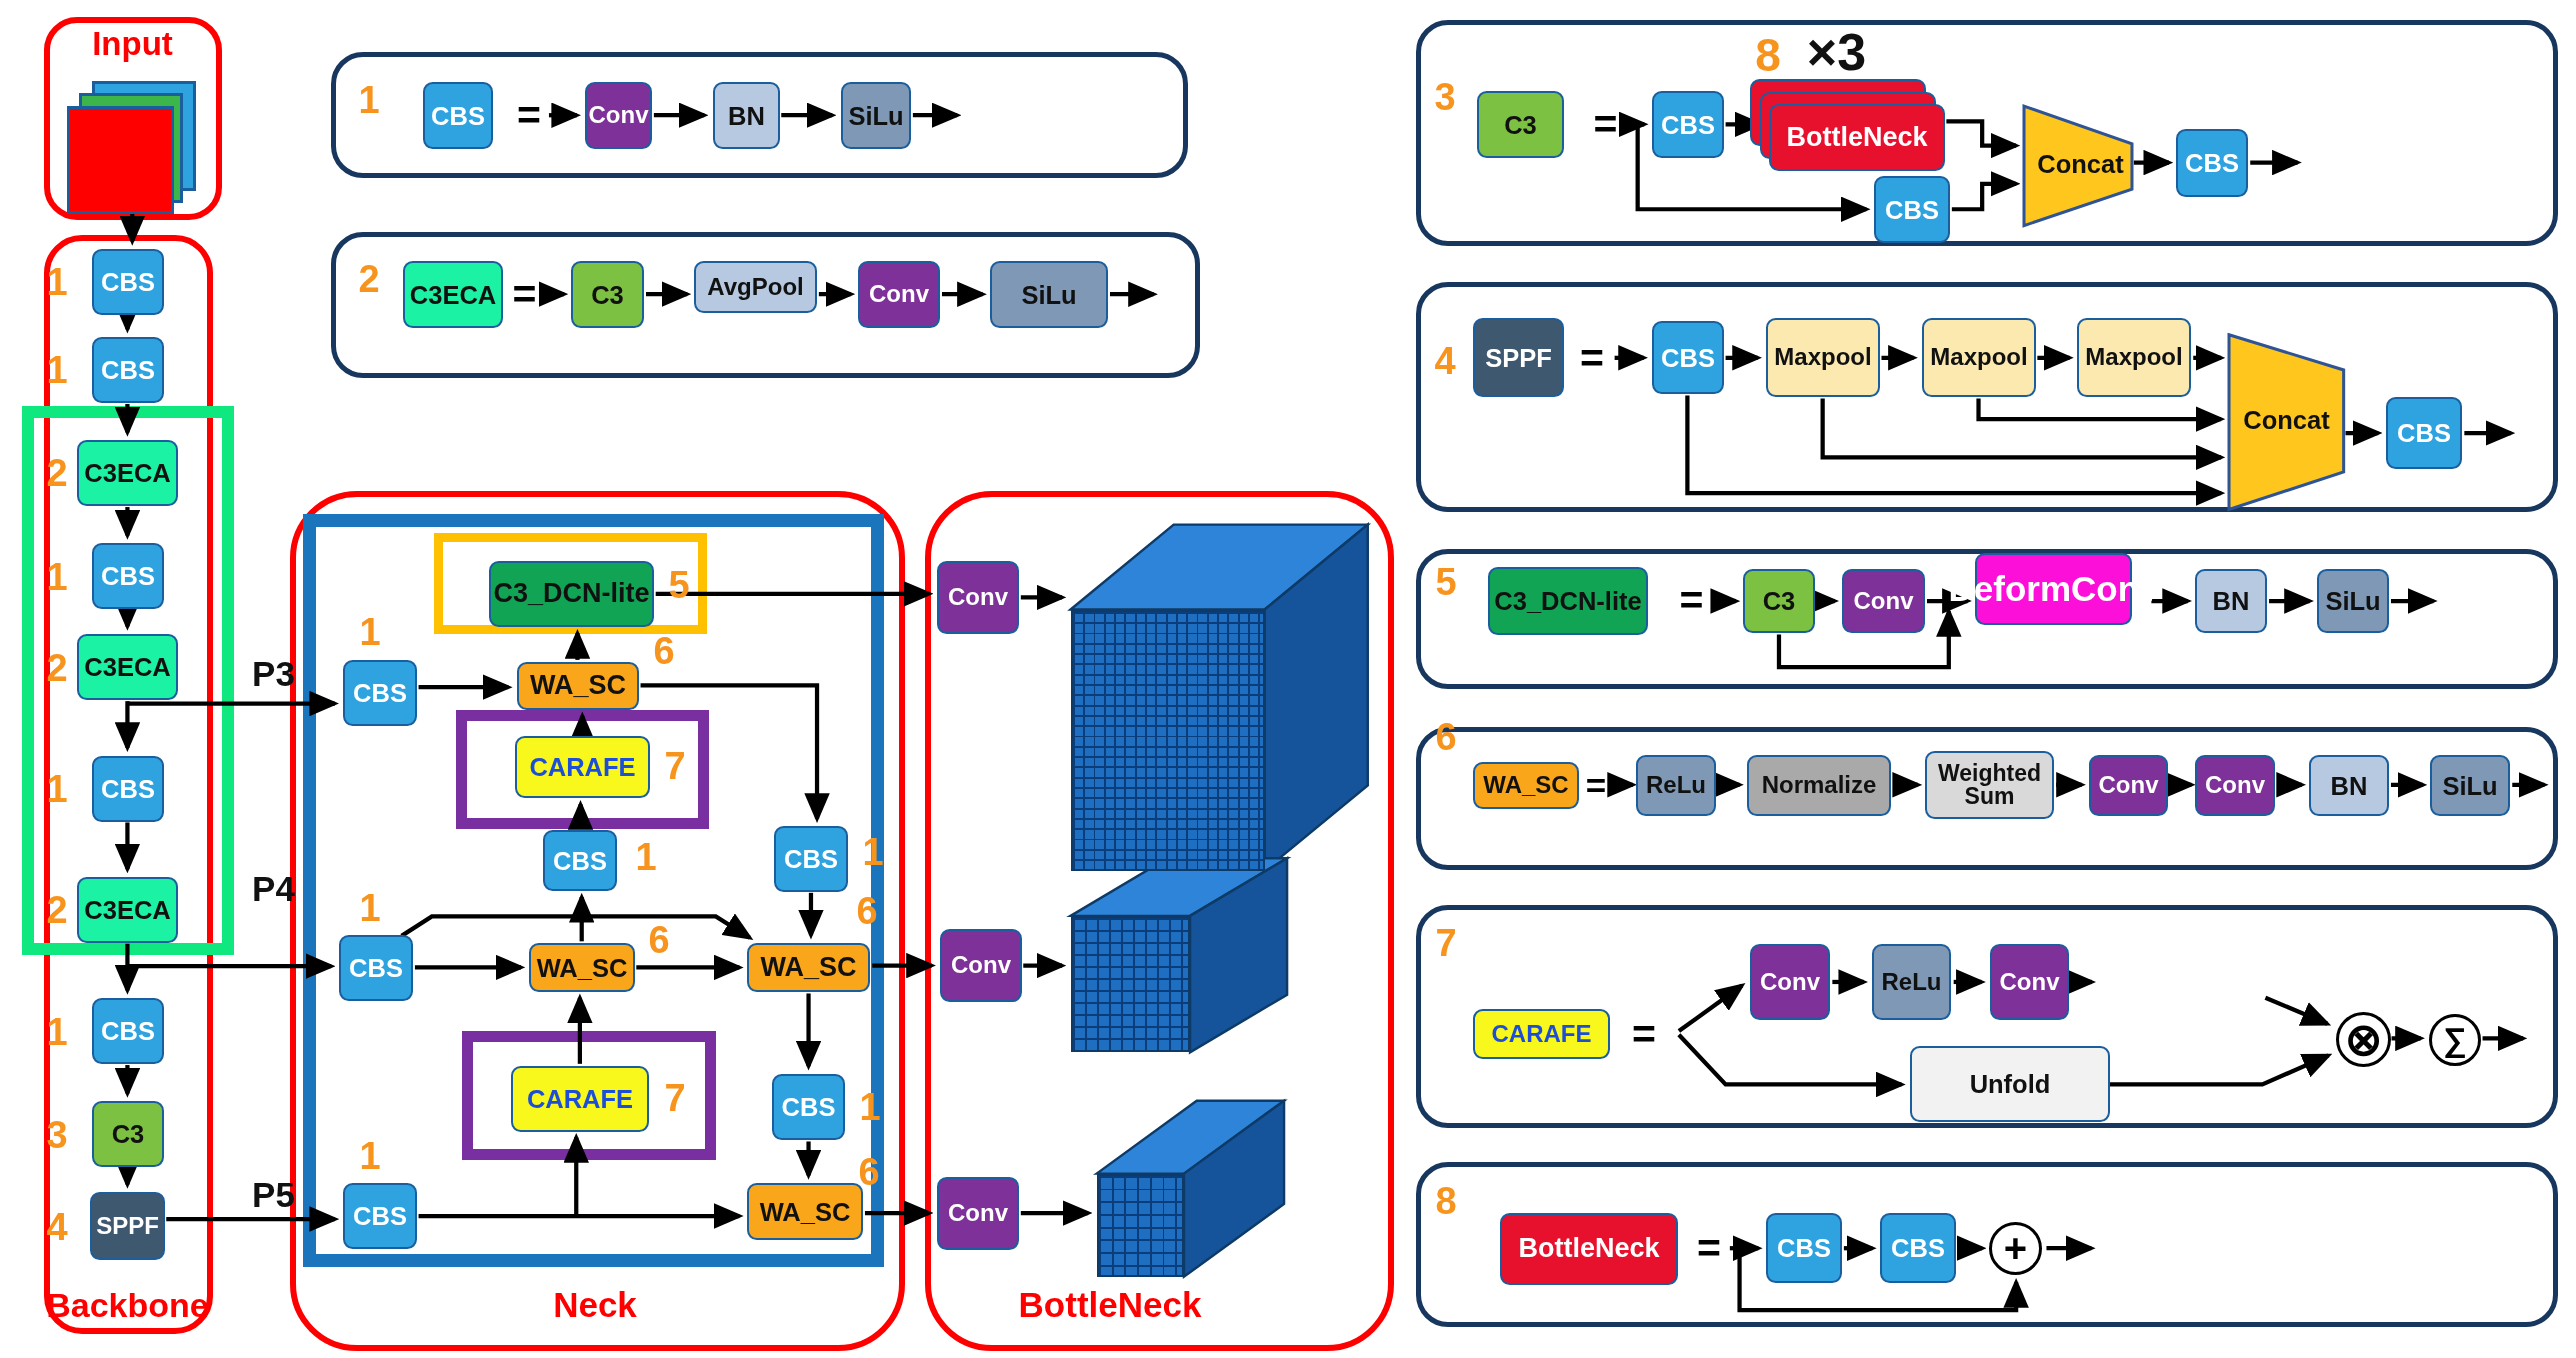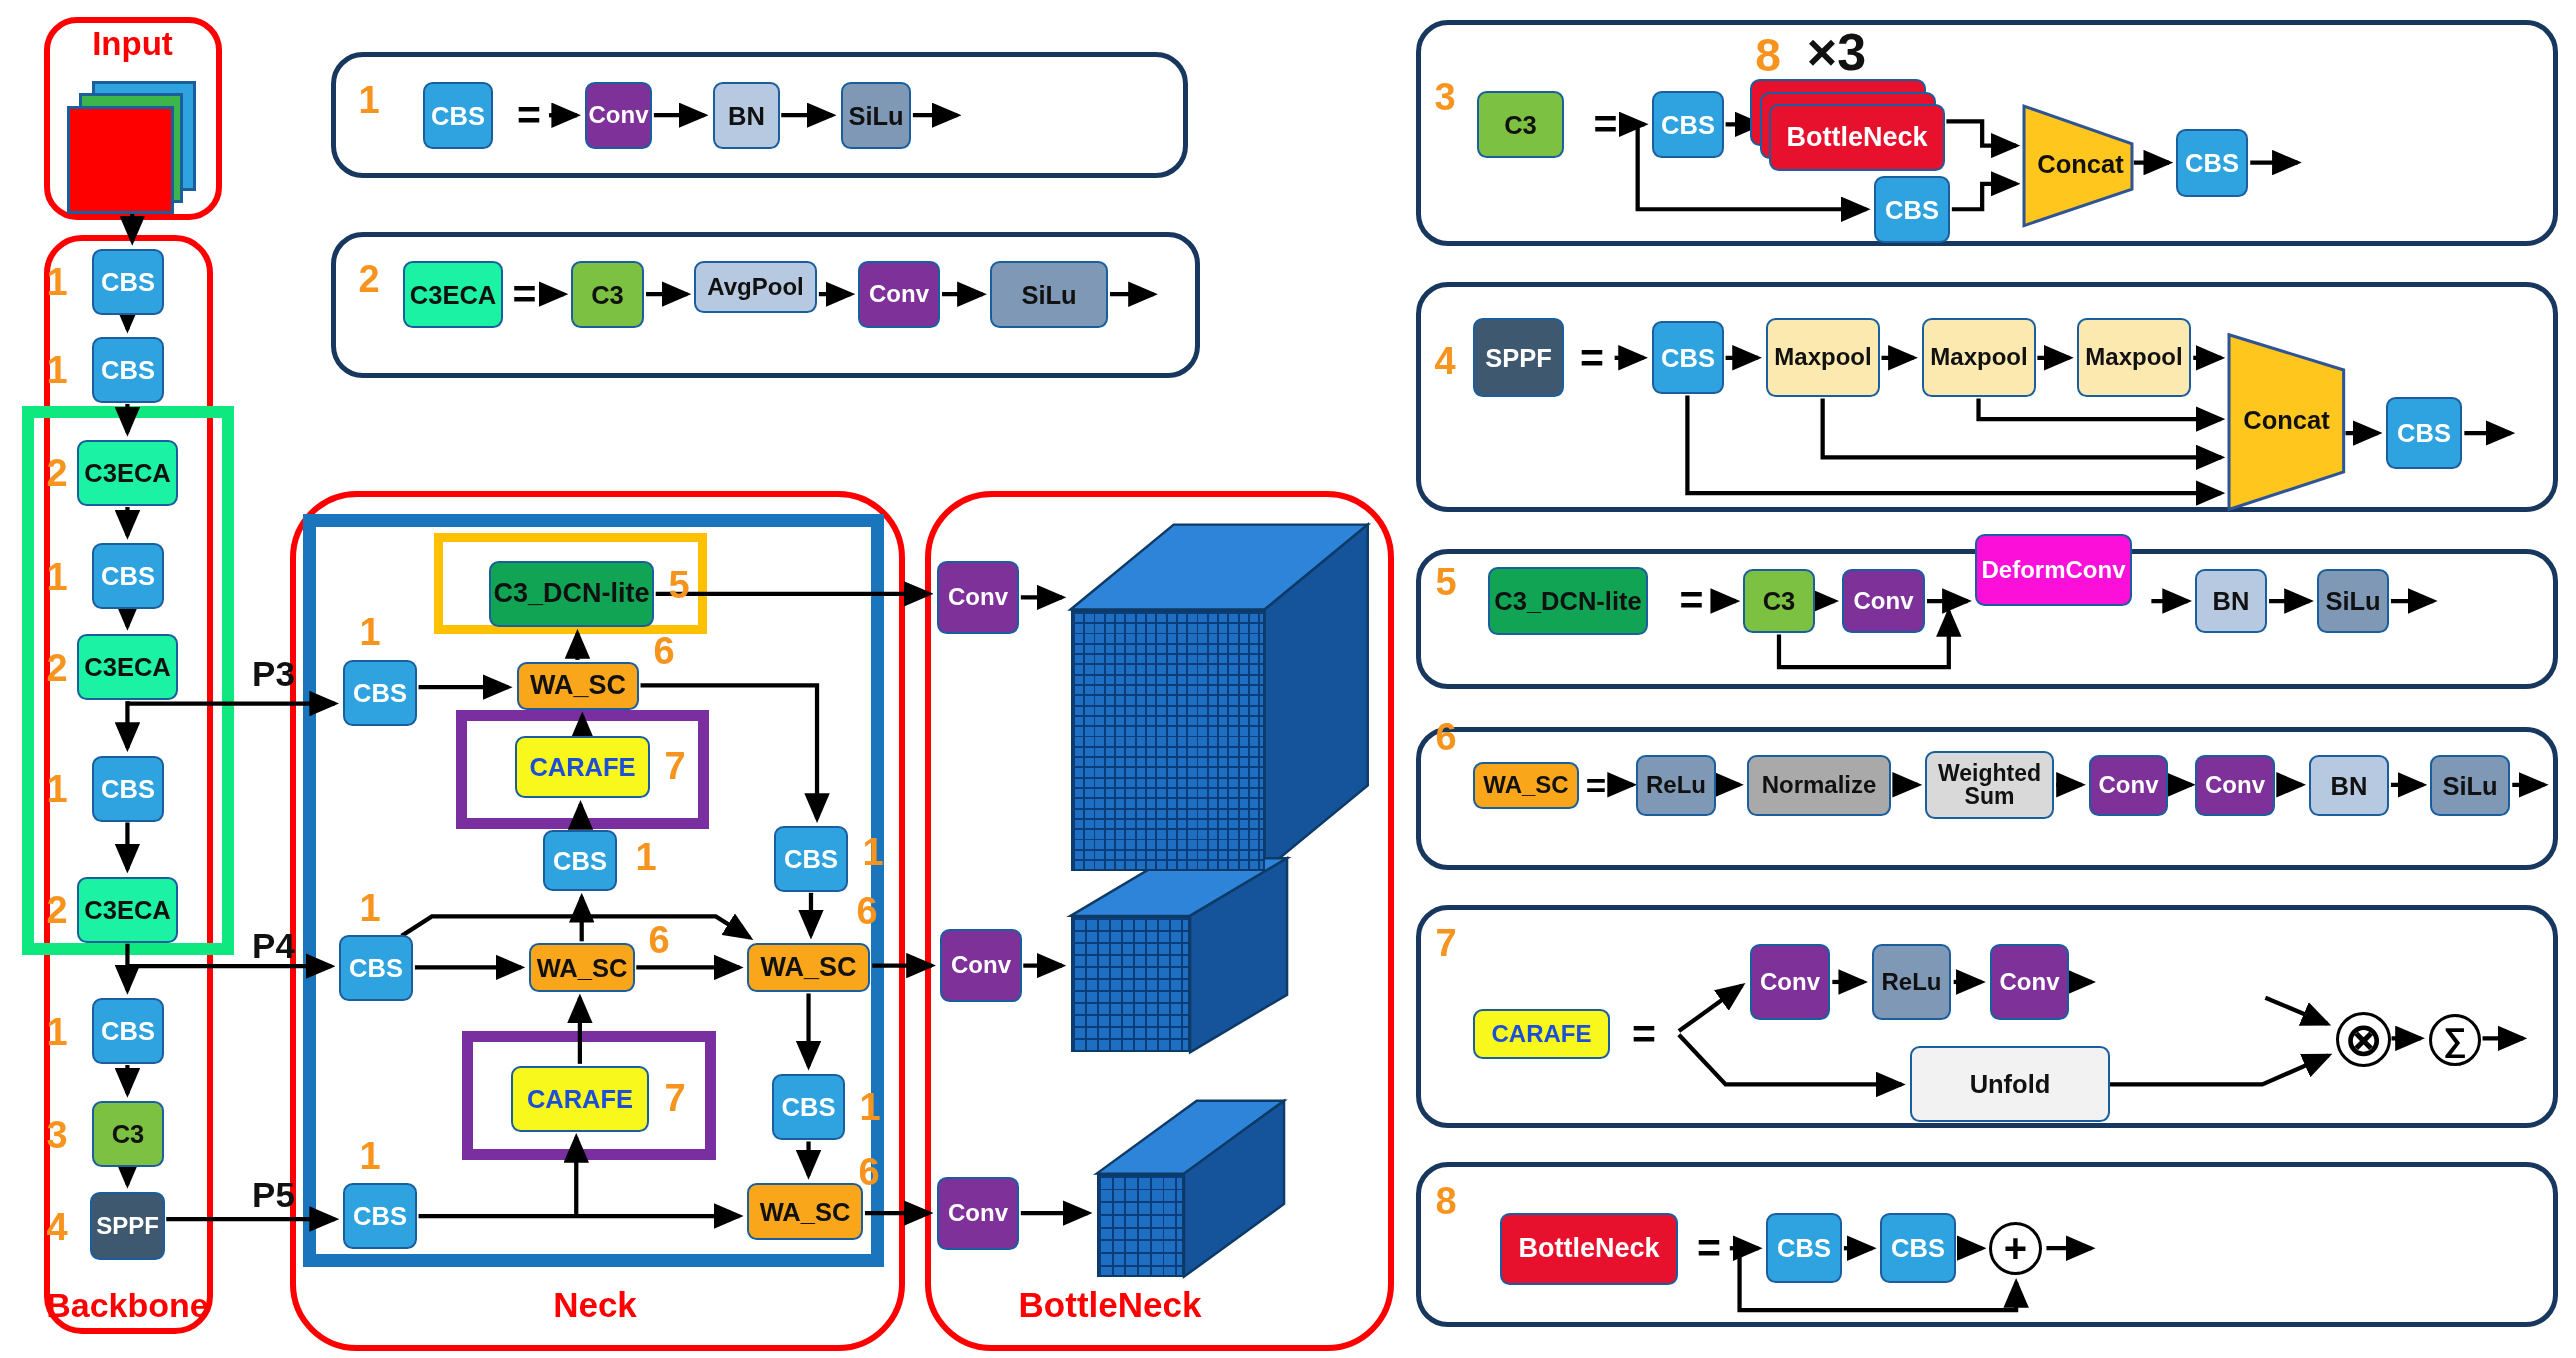--- a/index.html
+++ b/index.html
@@ -235,21 +235,21 @@
   <div class="blk c-c3eca" style="left:77px;top:877px;width:101px;height:66px">C3ECA</div>
   <div class="num" style="left:36px;top:1011px;width:42px;height:41px">1</div>
   <div class="blk c-cbs" style="left:92px;top:998px;width:72px;height:66px">CBS</div>
   <div class="num" style="left:36px;top:1114px;width:42px;height:41px">3</div>
   <div class="blk c-c3" style="left:92px;top:1101px;width:72px;height:66px">C3</div>
   <div class="num" style="left:36px;top:1206px;width:42px;height:41px">4</div>
   <div class="blk c-sppf" style="left:90px;top:1192px;width:75px;height:68px;font-size:24px">SPPF</div>
   <div class="sect" style="left:45px;top:1287px;width:165px;height:36px;font-size:34px">Backbone</div>
 
   <div class="ptxt" style="left:240px;top:654px;width:67px;height:38px">P3</div>
-  <div class="ptxt" style="left:240px;top:926px;width:67px;height:38px">P4</div>
+  <div class="ptxt" style="left:240px;top:869px;width:67px;height:38px">P4</div>
   <div class="ptxt" style="left:240px;top:1175px;width:67px;height:38px">P5</div>
 
   <div class="blk c-c3dcn" style="left:489px;top:561px;width:165px;height:66px;font-size:27px">C3_DCN-lite</div>
   <div class="num" style="left:658px;top:564px;width:42px;height:41px">5</div>
   <div class="blk c-wasc" style="left:517px;top:662px;width:122px;height:48px;font-size:27px">WA_SC</div>
   <div class="num" style="left:643px;top:630px;width:42px;height:41px">6</div>
   <div class="blk c-cbs" style="left:343px;top:660px;width:74px;height:66px">CBS</div>
   <div class="num" style="left:349px;top:611px;width:42px;height:41px">1</div>
   <div class="blk c-carafe" style="left:515px;top:736px;width:135px;height:62px;font-size:25.5px">CARAFE</div>
   <div class="num" style="left:654px;top:745px;width:42px;height:41px">7</div>
@@ -314,21 +314,21 @@
   <div class="blk c-mp" style="left:1922px;top:318px;width:114px;height:79px;font-size:24px">Maxpool</div>
   <div class="blk c-mp" style="left:2077px;top:318px;width:114px;height:79px;font-size:24px">Maxpool</div>
   <div class="ptxt" style="left:2232px;top:403px;width:109px;height:36px;font-size:25.5px">Concat</div>
   <div class="blk c-cbs" style="left:2386px;top:397px;width:76px;height:72px">CBS</div>
 
   <div class="num" style="left:1425px;top:561px;width:42px;height:41px">5</div>
   <div class="blk c-c3dcn" style="left:1488px;top:567px;width:160px;height:68px;font-size:25.5px">C3_DCN-lite</div>
   <div class="eq" style="left:1667px;top:579px;width:49px;height:42px">=</div>
   <div class="blk c-c3" style="left:1743px;top:569px;width:72px;height:64px">C3</div>
   <div class="blk c-conv" style="left:1842px;top:569px;width:83px;height:64px;font-size:24px">Conv</div>
-  <div class="blk c-dconv" style="left:1975px;top:534px;width:157px;height:72px;font-size:24px">DeformConv</div>
+  <div class="blk c-dconv" style="left:1975px;top:553px;width:157px;height:72px;font-size:35px">DeformConv</div>
   <div class="blk c-bn" style="left:2195px;top:569px;width:72px;height:64px">BN</div>
   <div class="blk c-silu" style="left:2317px;top:569px;width:72px;height:64px">SiLu</div>
 
   <div class="num" style="left:1425px;top:716px;width:42px;height:41px">6</div>
   <div class="blk c-wasc" style="left:1473px;top:762px;width:106px;height:47px;font-size:24px">WA_SC</div>
   <div class="eq" style="left:1578px;top:764px;width:36px;height:42px;font-size:35px">=</div>
   <div class="blk c-silu" style="left:1636px;top:755px;width:80px;height:61px;font-size:24px">ReLu</div>
   <div class="blk c-norm" style="left:1747px;top:755px;width:144px;height:61px;font-size:24px">Normalize</div>
   <div class="blk c-wsum" style="left:1925px;top:751px;width:129px;height:68px;font-size:23px">Weighted Sum</div>
   <div class="blk c-conv" style="left:2089px;top:755px;width:79px;height:61px;font-size:24px">Conv</div>

